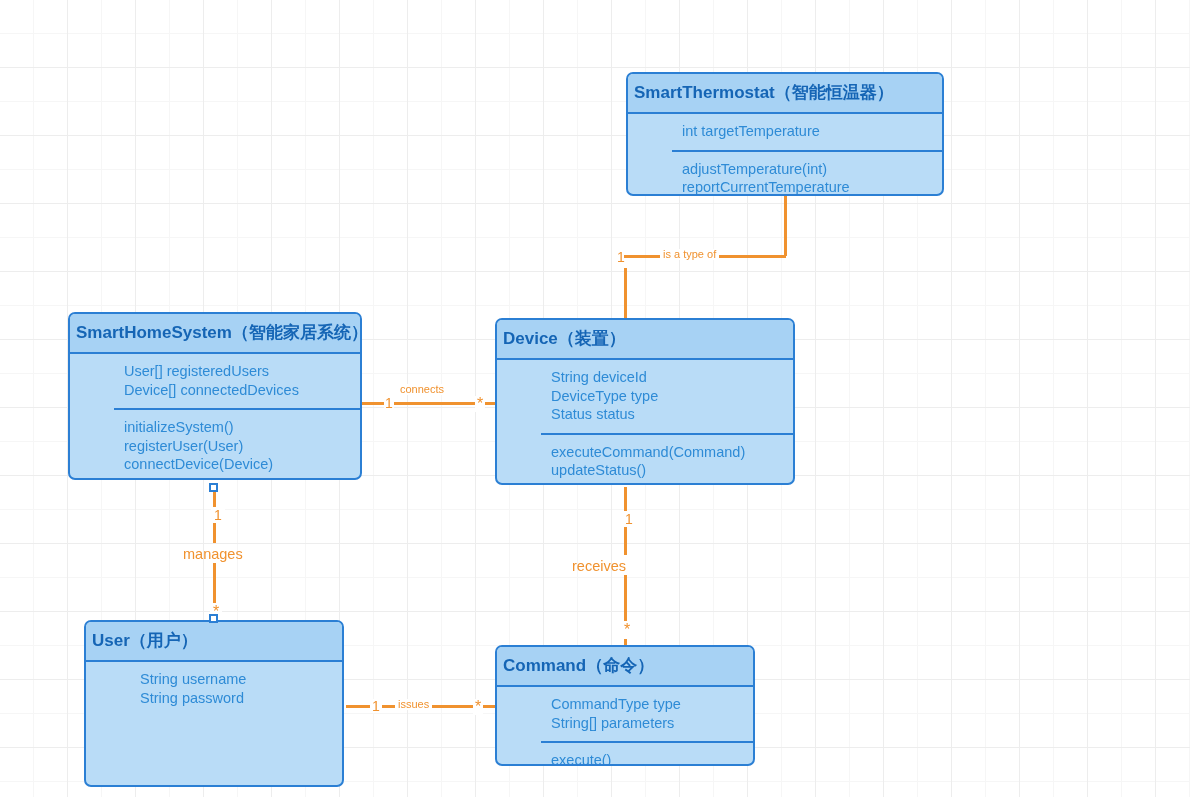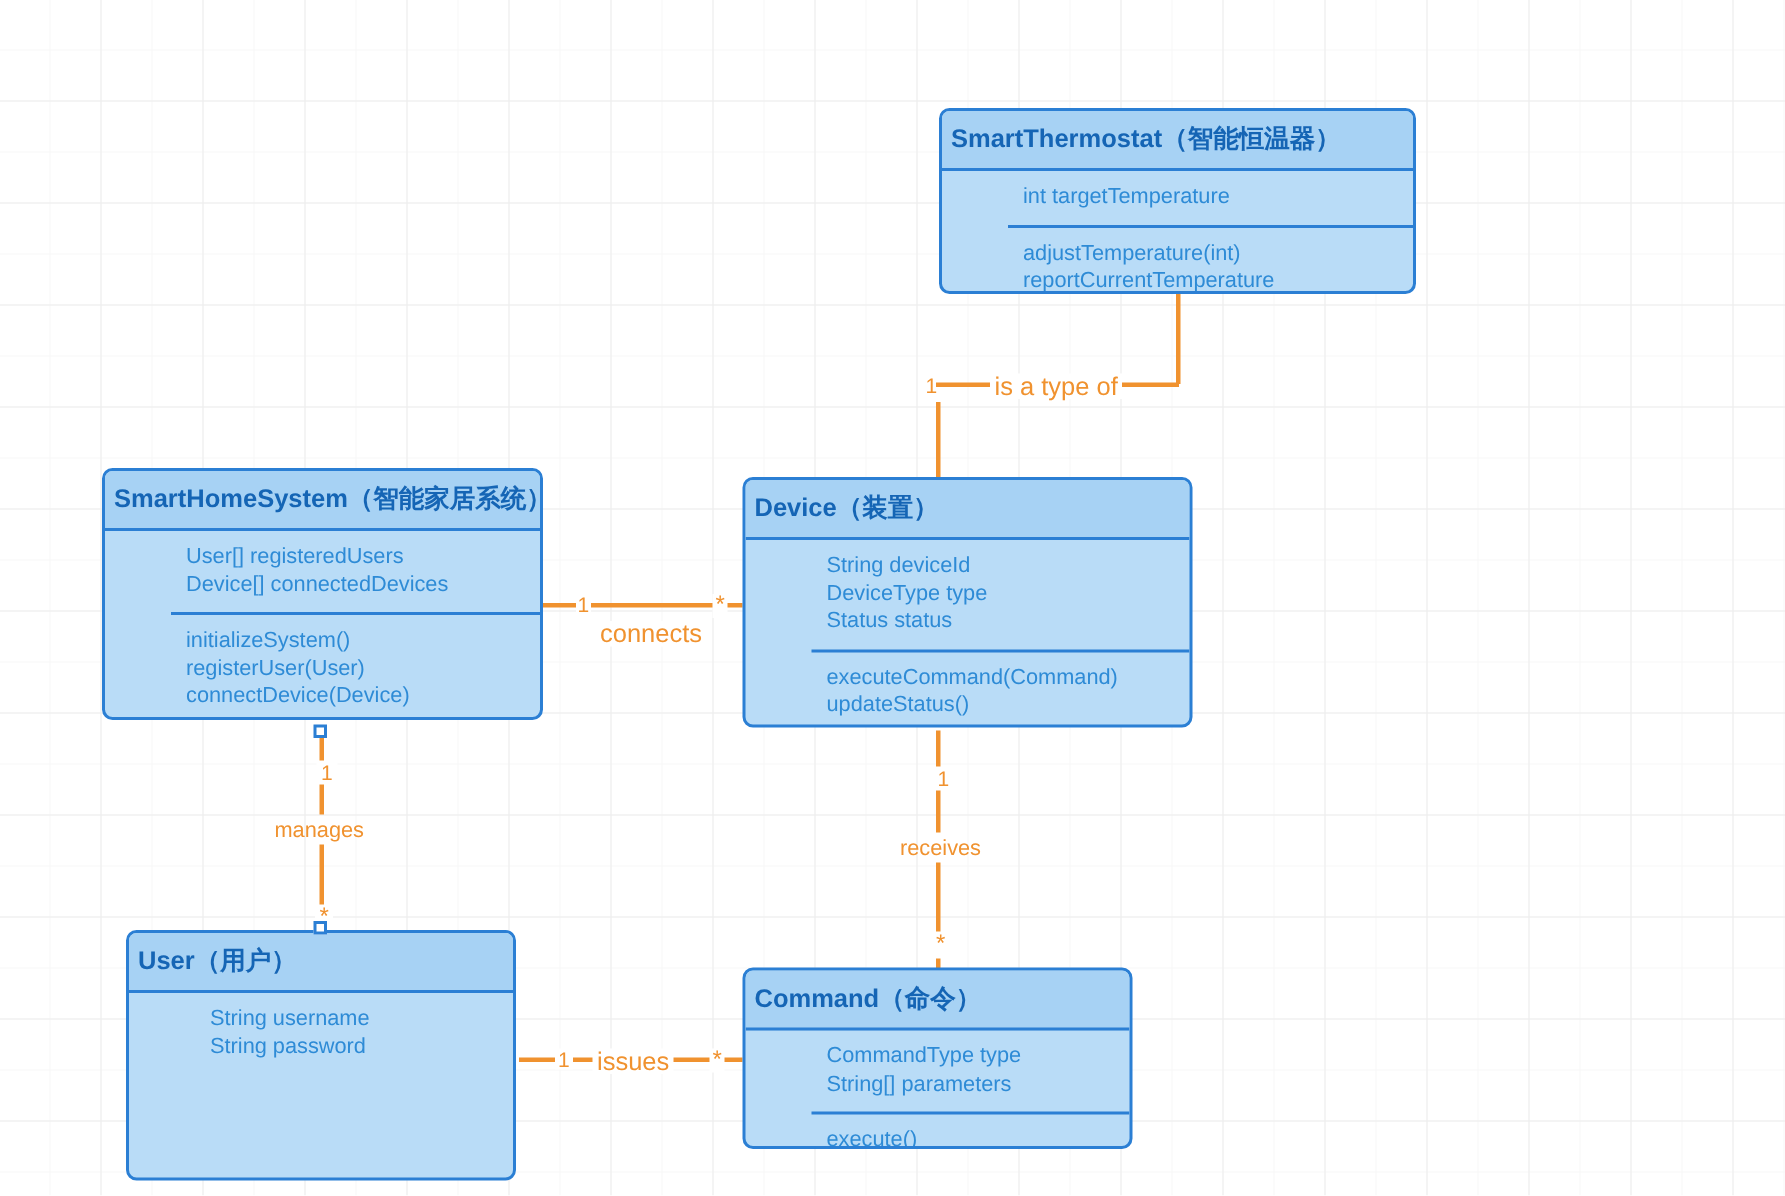--- a/index.html
+++ b/index.html
@@ -87,21 +87,21 @@
     z-index: 3;
   }
   .mult-star { font-size: 16px; }
 
   
   .label-mask {
     position: absolute;
     z-index: 3;
     background: #ffffff;
     color: #f0922f;
-    font-size: 17px;
+    font-size: 11px;
     line-height: 1;
     white-space: nowrap;
     padding: 0 3px;
   }
 
   
   .agg-square {
     position: absolute;
     width: 9px;
     height: 9px;
@@ -116,36 +116,36 @@
 
 <div id="canvas">
 
   <div class="conn-v" style="left:624px; top:268px; height:52px;"></div>
   <div class="conn-h" style="left:624px; top:255px; width:162px;"></div>
   <div class="conn-v" style="left:784px; top:196px; height:60px;"></div>
   <div class="label-mask" style="left:660px; top:249px;">is a type of</div>
   <div class="mult" style="left:617px; top:250px;">1</div>
 
   <div class="conn-h" style="left:361px; top:402px; width:134px;"></div>
-  <div class="label-mask" style="left:397px; top:414px;">connects</div>
+  <div class="label-mask" style="left:397px; top:384px;">connects</div>
   <div class="mult" style="left:384px; top:396px; background:#ffffff; padding:0 1px;">1</div>
   <div class="mult mult-star" style="left:475px; top:396px; background:#ffffff; padding:0 2px;">*</div>
 
   <div class="conn-v" style="left:213px; top:489px; height:54px;"></div>
   <div class="conn-v" style="left:213px; top:563px; height:56px;"></div>
   <div class="agg-square" style="left:209px; top:483px;"></div>
   <div class="agg-square" style="left:209px; top:614px;"></div>
   <div class="conn-label" style="left:183px; top:547px;">manages</div>
   <div class="mult" style="left:211px; top:507px; background:#ffffff; padding:1px 3px;">1</div>
   <div class="mult mult-star" style="left:210px; top:603px; background:#ffffff; padding:1px 3px;">*</div>
 
   <div class="conn-v" style="left:624px; top:487px; height:68px;"></div>
   <div class="conn-v" style="left:624px; top:575px; height:48px;"></div>
   <div class="conn-v" style="left:624px; top:636px; height:10px;"></div>
-  <div class="conn-label" style="left:600px; top:559px;">receives</div>
+  <div class="conn-label" style="left:572px; top:559px;">receives</div>
   <div class="mult" style="left:622px; top:511px; background:#ffffff; padding:1px 3px;">1</div>
   <div class="mult mult-star" style="left:621px; top:621px; background:#ffffff; padding:1px 3px;">*</div>
 
   <div class="conn-h" style="left:346px; top:705px; width:149px;"></div>
   <div class="label-mask" style="left:395px; top:699px;">issues</div>
   <div class="mult" style="left:370px; top:699px; background:#ffffff; padding:0 2px;">1</div>
   <div class="mult mult-star" style="left:473px; top:699px; background:#ffffff; padding:0 2px;">*</div>
 
   <div class="uml-class" style="left:626px; top:72px; width:318px; height:124px;">
     <div class="uml-header">

